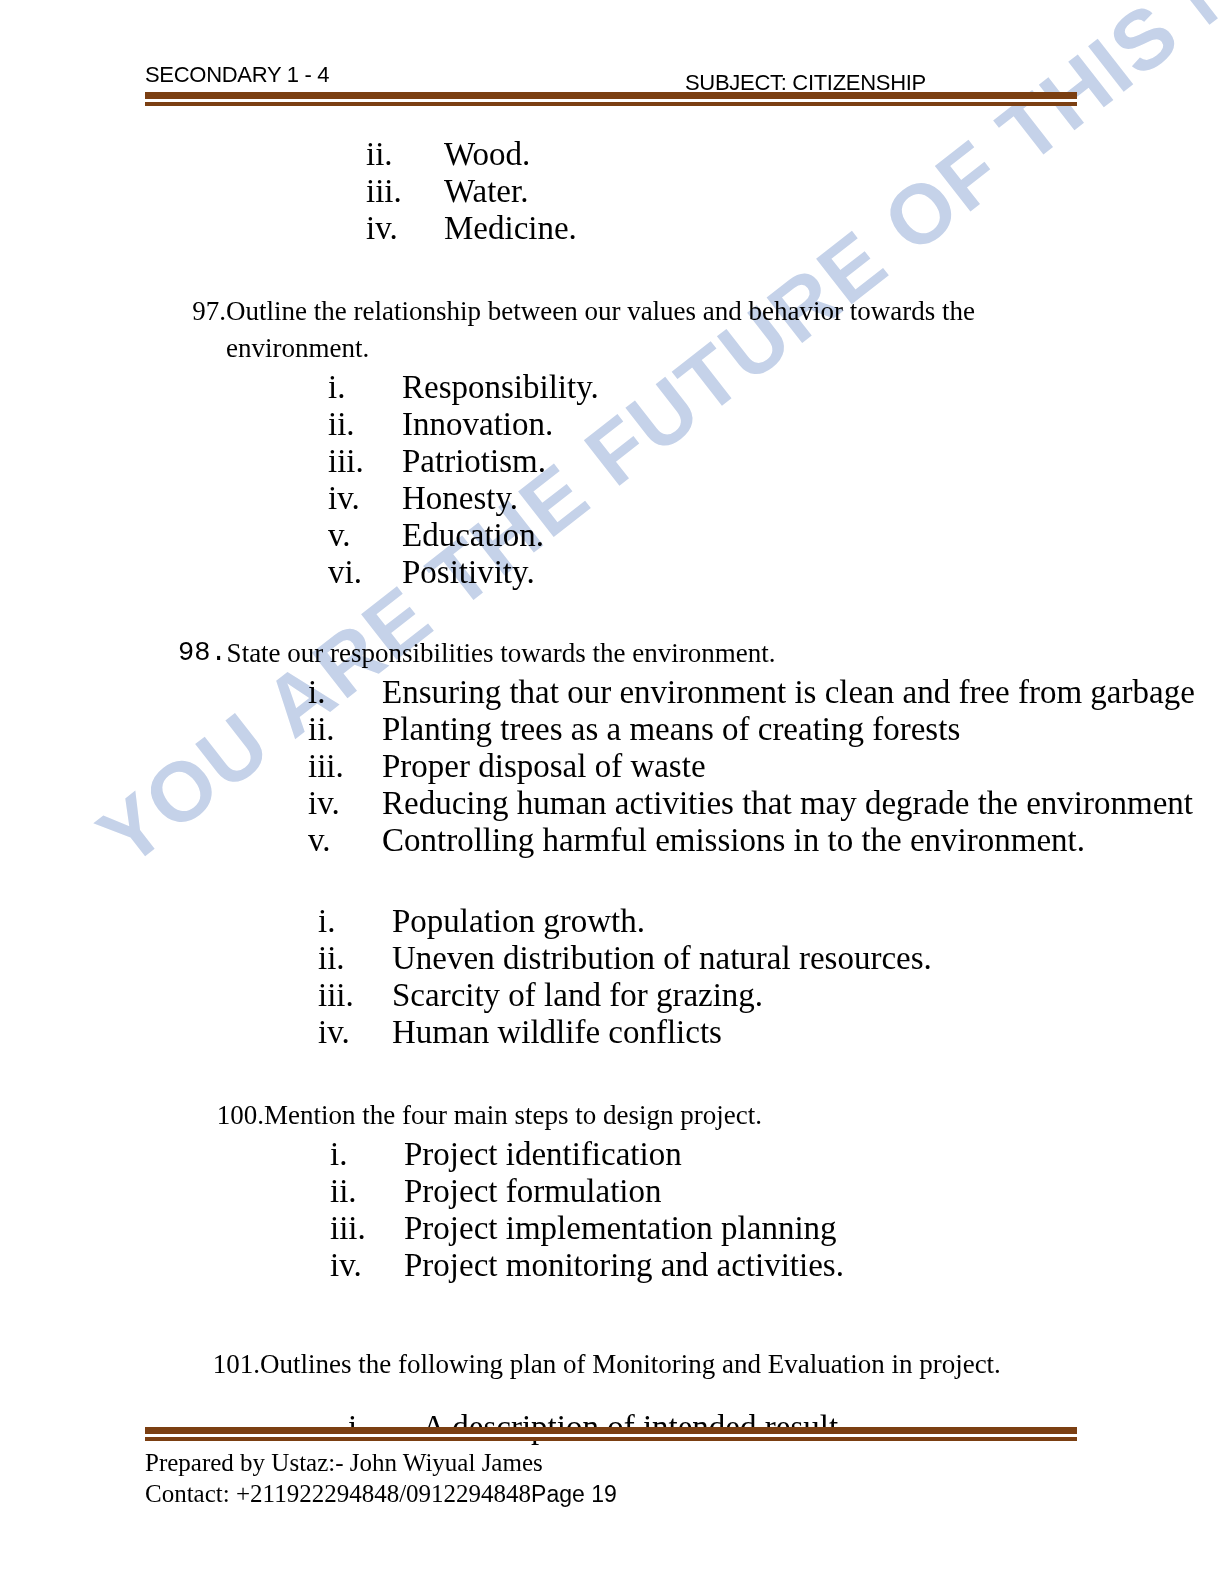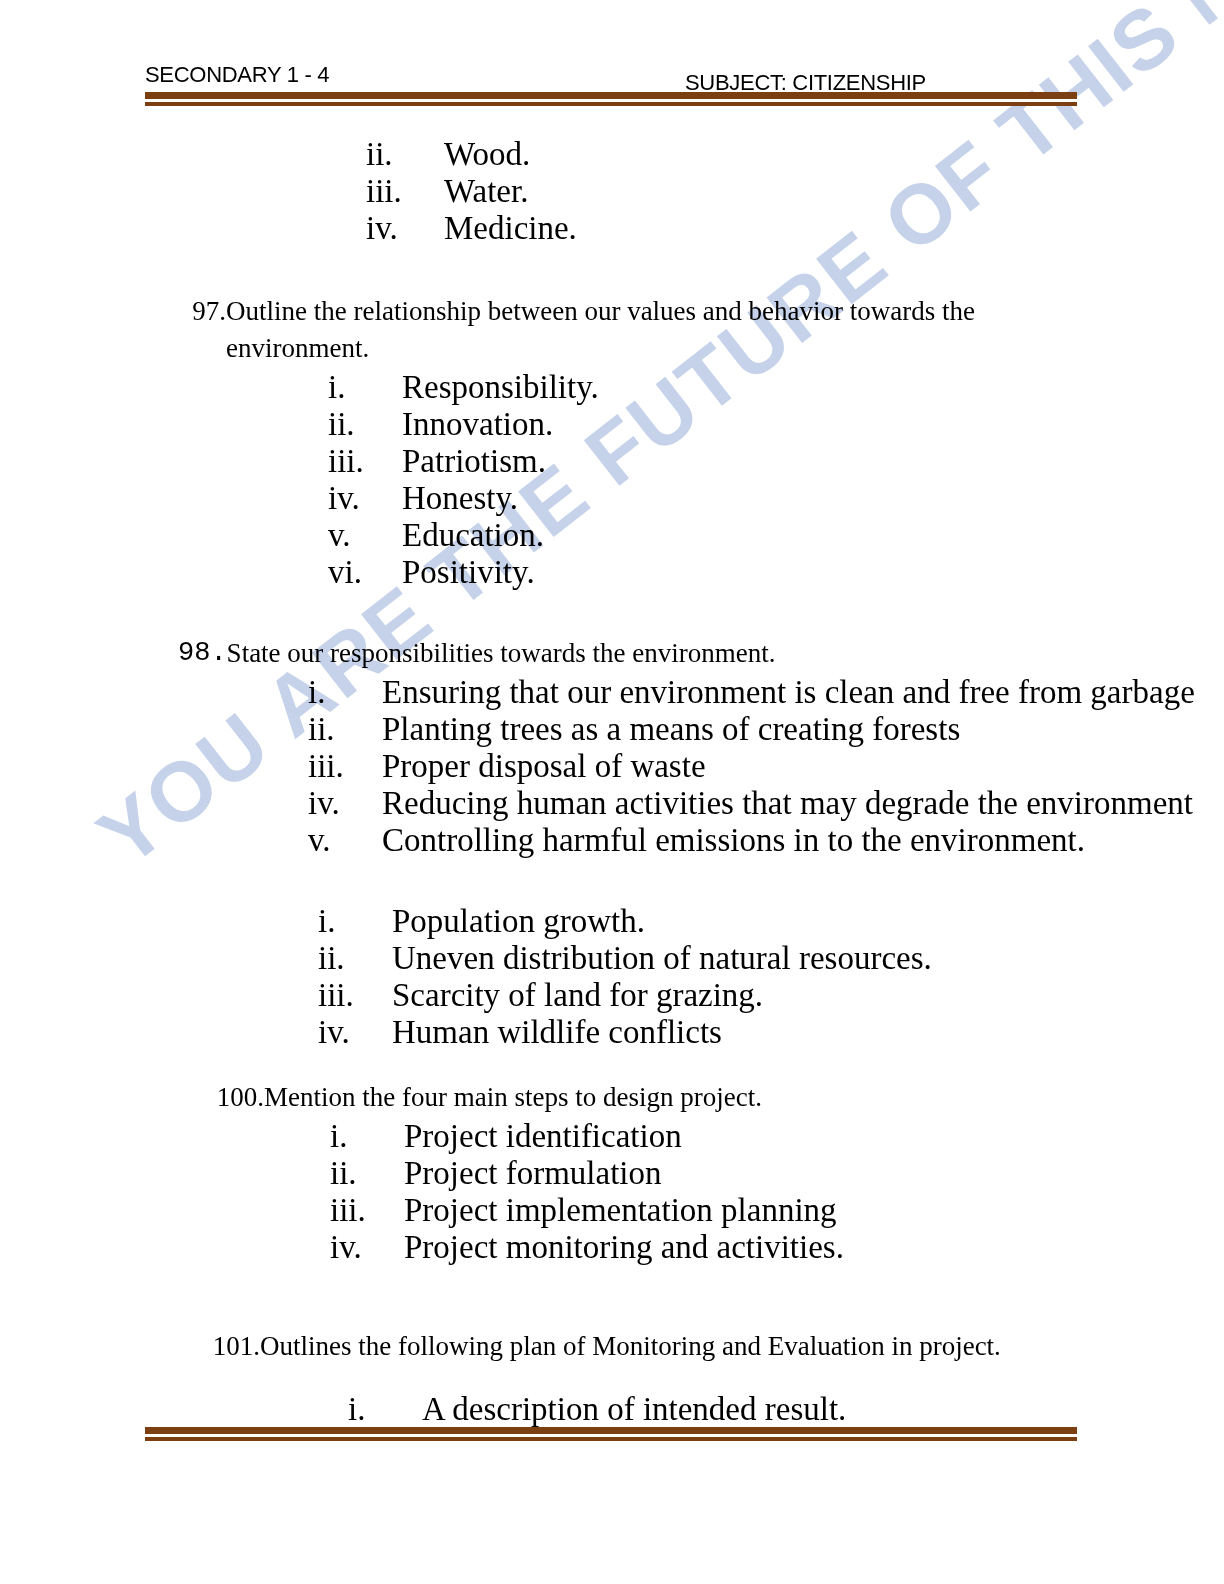--- a/index.html
+++ b/index.html
@@ -269,21 +269,21 @@
             <li class="sub-item">
               <span class="sub-marker" style="flex-basis: 74px;">iii.</span>
               <span class="sub-label">Scarcity of land for grazing.</span>
             </li>
             <li class="sub-item">
               <span class="sub-marker" style="flex-basis: 74px;">iv.</span>
               <span class="sub-label">Human wildlife conflicts</span>
             </li>
           </ul>
         </div>
-        <div class="q-block" style="margin-top: 28px; margin-left: 212px;">
+        <div class="q-block" style="margin-top: 46px; margin-left: 212px;">
           <div class="q-line">
             <span class="q-num" style="flex-basis: 52px;">100.</span>
             <span class="q-text" style="max-width: 820px;">Mention the four main steps to design project.</span>
           </div>
           <ul class="sub-list" style="margin-left: 118px; margin-top: 2px; margin-bottom: 0px;">
             <li class="sub-item">
               <span class="sub-marker" style="flex-basis: 74px;">i.</span>
               <span class="sub-label">Project identification</span>
             </li>
             <li class="sub-item">
@@ -313,15 +313,22 @@
           </ul>
         </div>
       </div>
 
   </div>
 
   <div class="footer">
     <div class="rule-thick"></div>
     <div class="rule-gap"></div>
     <div class="rule-thin"></div>
+    <div class="footer-text">
+      <div>Prepared by Ustaz:- John Wiyual James</div>
+      <div class="footer-line2">
+        <span>Contact: +211922294848/0912294848</span>
+        <span class="page-num">Page 19</span>
+      </div>
+    </div>
   </div>
 
 </div>
 
 </body></html>

